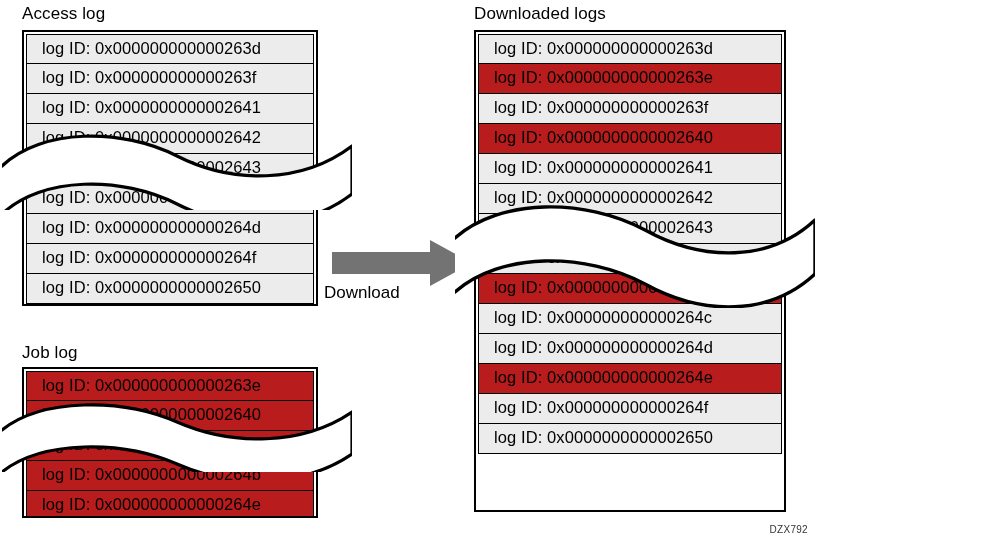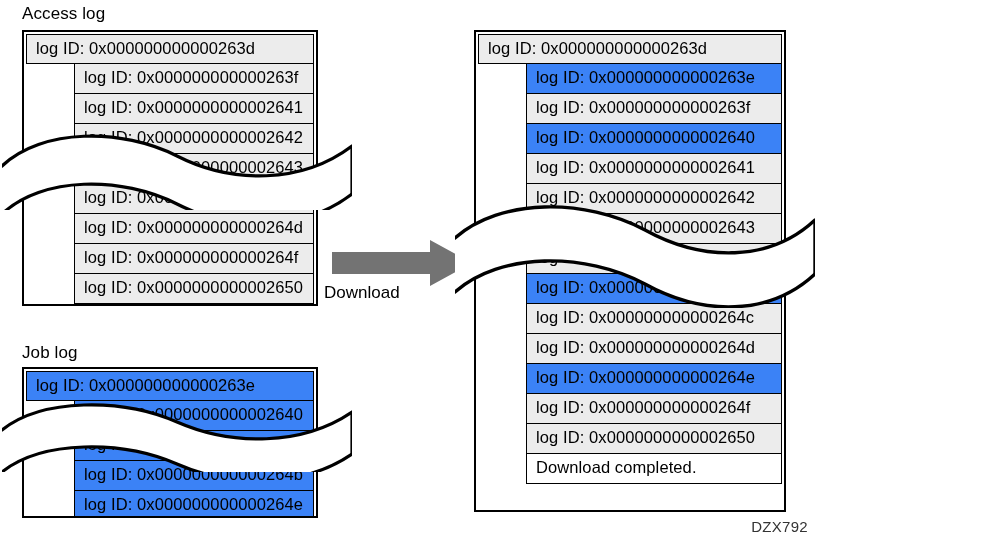--- a/index.html
+++ b/index.html
@@ -31,49 +31,49 @@
     background:#fff;
     padding:2px;
     overflow:hidden;
   }
   .log-row{
     box-sizing:border-box;
     height:30px;
     line-height:26px;
     border:1.5px solid #000;
     font-size:16.5px;
-    padding-left:9px;
+    padding-left:15px;
     white-space:nowrap;
     overflow:hidden;
     letter-spacing:.1px;
   }
-  .log-row + .log-row{border-top-width:0;margin-left:48px;}
+  .log-row + .log-row{border-top-width:0;}
   .sh-light{background:#ececec;}
-  .sh-dark{background:#3b82f6;}
+  .sh-dark{background:#b91c1c;}
   .sh-none{background:#ffffff;}
 
   #access-box{left:22px;top:30px;width:296px;height:276px;}
   #joblog-box{left:22px;top:367px;width:296px;height:151px;}
   #downloaded-box{left:474px;top:30px;width:312px;height:482px;}
   #downloaded-box .log-row{height:30px;}
 
   
   .wave{position:absolute;pointer-events:none;}
 
   
   #download-arrow{position:absolute;left:332px;top:240px;}
   #download-label{
     position:absolute;left:324px;top:283px;
     font-size:17px;line-height:20px;white-space:nowrap;
   }
 
   
   #figure-code{
     position:absolute;right:10px;bottom:6px;
-    font-size:15px;color:#333;letter-spacing:.3px;
+    font-size:10px;color:#333;letter-spacing:.3px;
     font-family:"Liberation Sans",sans-serif;
     text-align:center;
   }
 </style>
 </head>
 <body>
 
 <div class="stage">
 
   <div class="panel-title" style="left:22px;top:4px;">Access log</div>
@@ -114,37 +114,37 @@
     <path d="M0,38 C40,6 120,6 175,30 C230,54 300,54 350,20" fill="none" stroke="#000" stroke-width="3.2" stroke-linecap="round"></path>
     <path d="M0,80 C40,48 120,48 175,72 C230,96 300,96 350,62" fill="none" stroke="#000" stroke-width="3.2" stroke-linecap="round"></path>
     <path d="M350,20 L350,62" fill="none" stroke="#000" stroke-width="3.2"></path>
   </svg>
 
   <svg id="download-arrow" width="140" height="46" viewBox="0 0 140 46">
     <path d="M0,12 L98,12 L98,0 L140,23 L98,46 L98,34 L0,34 Z" fill="#737373"></path>
   </svg>
   <div id="download-label">Download</div>
 
+  <div class="panel-title" style="left:474px;top:4px;">Downloaded logs</div>
 
   <div class="log-box" id="downloaded-box">
       <div class="log-row sh-light">log ID: 0x000000000000263d</div>
       <div class="log-row sh-dark">log ID: 0x000000000000263e</div>
       <div class="log-row sh-light">log ID: 0x000000000000263f</div>
       <div class="log-row sh-dark">log ID: 0x0000000000002640</div>
       <div class="log-row sh-light">log ID: 0x0000000000002641</div>
       <div class="log-row sh-light">log ID: 0x0000000000002642</div>
       <div class="log-row sh-light">log ID: 0x0000000000002643</div>
       <div class="log-row sh-light">log ID: 0x000000000000264a</div>
       <div class="log-row sh-dark">log ID: 0x000000000000264b</div>
       <div class="log-row sh-light">log ID: 0x000000000000264c</div>
       <div class="log-row sh-light">log ID: 0x000000000000264d</div>
       <div class="log-row sh-dark">log ID: 0x000000000000264e</div>
       <div class="log-row sh-light">log ID: 0x000000000000264f</div>
       <div class="log-row sh-light">log ID: 0x0000000000002650</div>
-      <div class="log-row sh-none">Download completed.</div>
     </div>
 
   <svg class="wave" width="360" height="120" style="left:455px;top:188px;" viewBox="0 0 360 120">
     <path d="M0,50 C45,10 130,10 190,42 C248,74 315,74 360,32
              L360,86 C315,128 248,128 190,96 C130,64 45,64 0,104 Z" fill="#ffffff" stroke="none"></path>
     <path d="M0,50 C45,10 130,10 190,42 C248,74 315,74 360,32" fill="none" stroke="#000" stroke-width="3.4" stroke-linecap="round"></path>
     <path d="M0,104 C45,64 130,64 190,96 C248,128 315,128 360,86" fill="none" stroke="#000" stroke-width="3.4" stroke-linecap="round"></path>
     <path d="M360,32 L360,86" fill="none" stroke="#000" stroke-width="3.4"></path>
   </svg>
 

